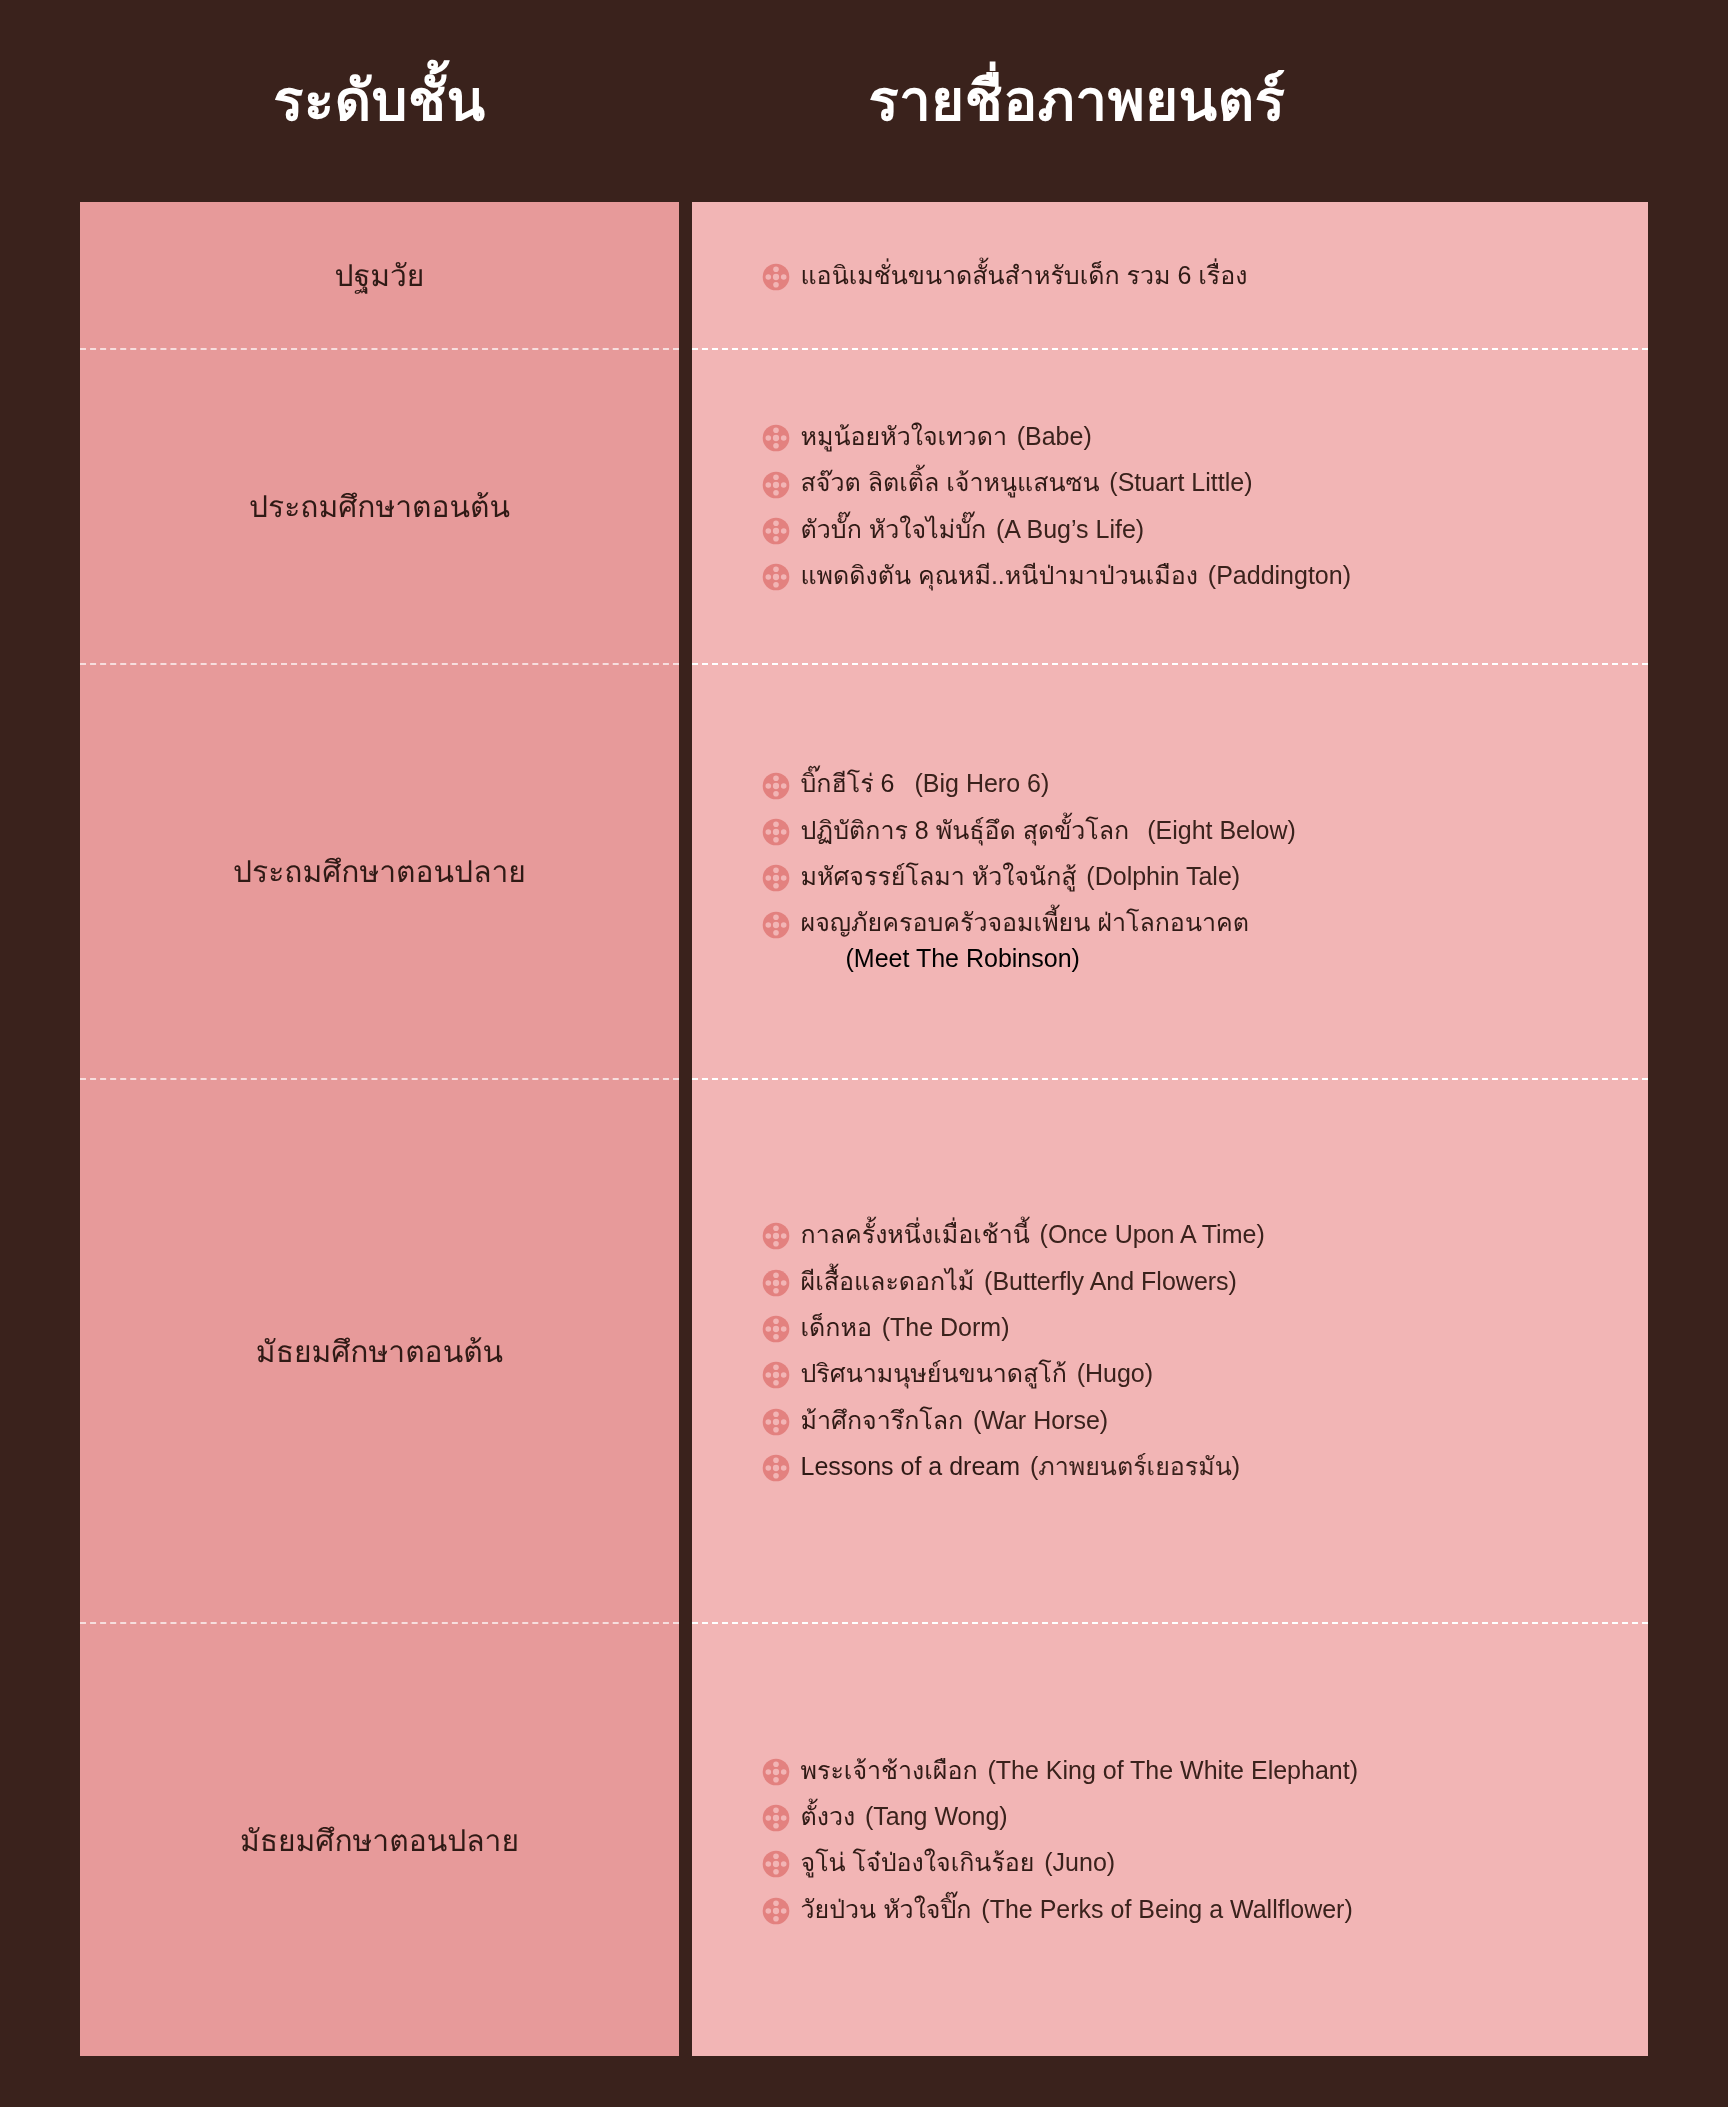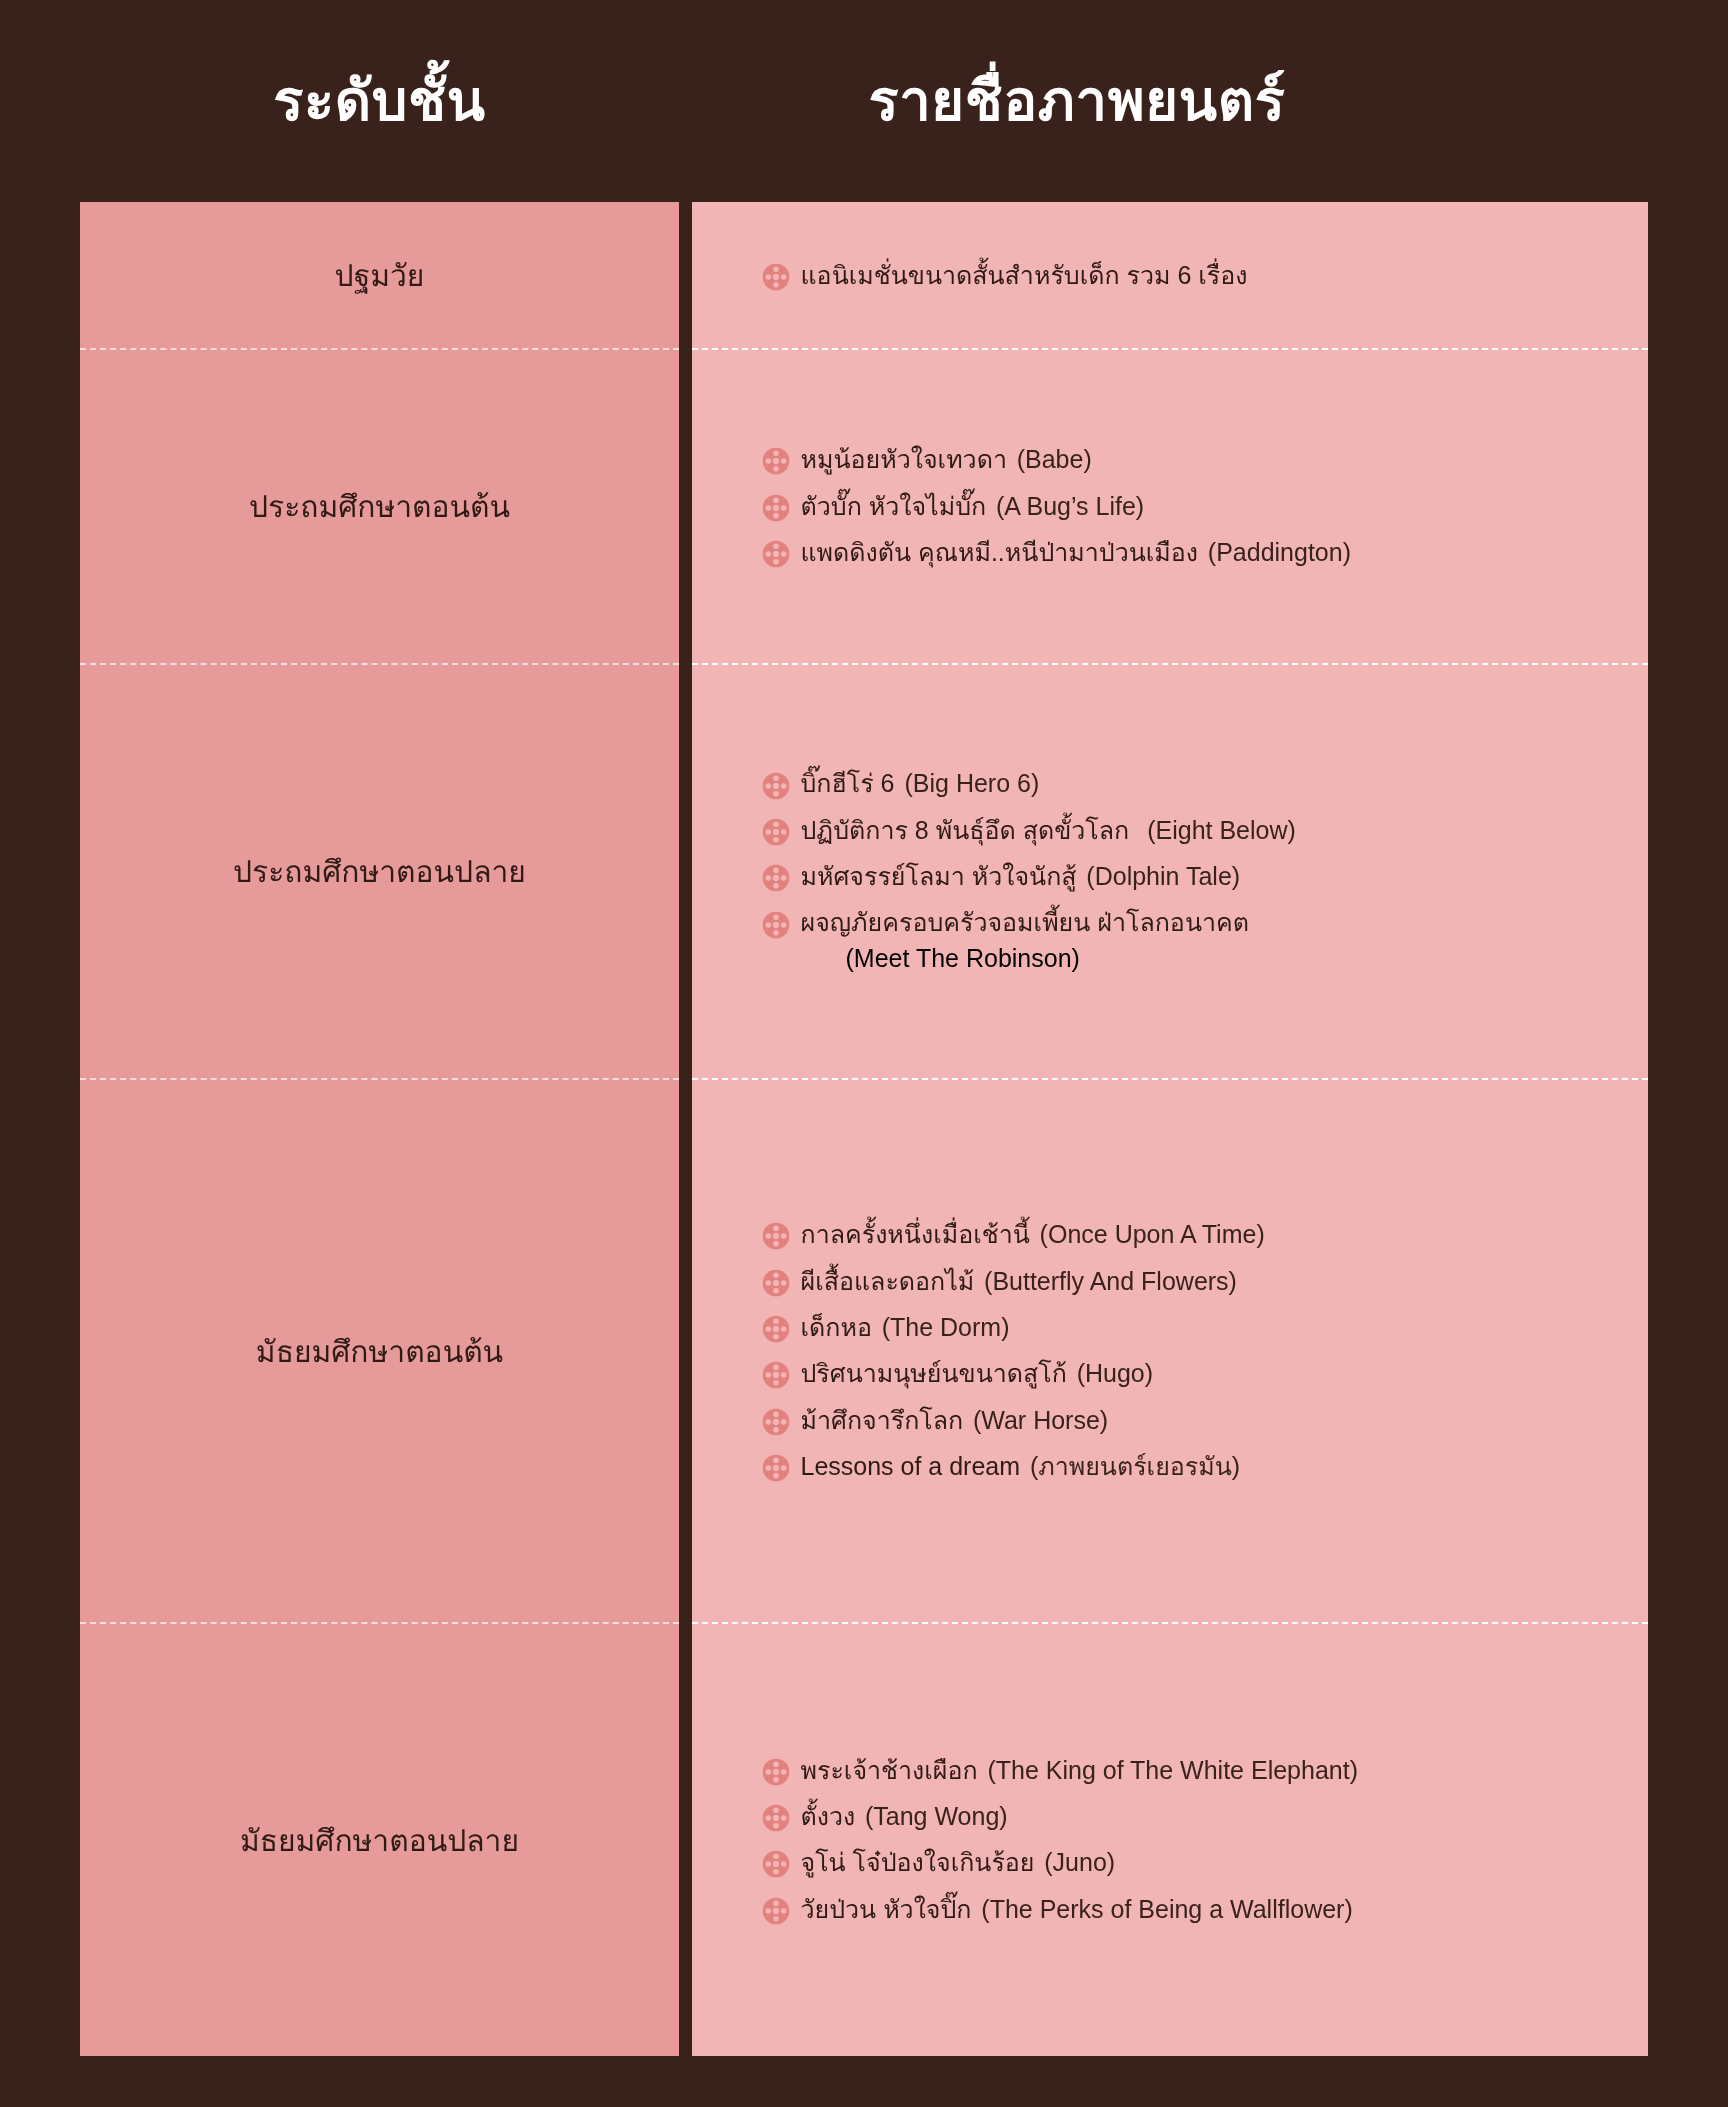--- a/index.html
+++ b/index.html
@@ -192,20 +192,34 @@
           <span class="reel">
             <svg width="28" height="28" viewBox="0 0 40 40">
                 <circle cx="20" cy="20" r="19" fill="#e3817f"></circle>
                 <circle cx="20" cy="20" r="4.5" fill="#f2b5b5"></circle>
                 <circle cx="20" cy="9" r="4" fill="#f2b5b5"></circle>
                 <circle cx="20" cy="31" r="4" fill="#f2b5b5"></circle>
                 <circle cx="9" cy="20" r="4" fill="#f2b5b5"></circle>
                 <circle cx="31" cy="20" r="4" fill="#f2b5b5"></circle>
               </svg>
           </span>
+          <span class="item-text">สจ๊วต ลิตเติ้ล เจ้าหนูแสนซน</span>
+          <span class="eng" style="margin-left:9.8px;align-self:center;">(Stuart Little)</span>
+        </div>
+        <div class="item">
+          <span class="reel">
+            <svg width="28" height="28" viewBox="0 0 40 40">
+                <circle cx="20" cy="20" r="19" fill="#e3817f"></circle>
+                <circle cx="20" cy="20" r="4.5" fill="#f2b5b5"></circle>
+                <circle cx="20" cy="9" r="4" fill="#f2b5b5"></circle>
+                <circle cx="20" cy="31" r="4" fill="#f2b5b5"></circle>
+                <circle cx="9" cy="20" r="4" fill="#f2b5b5"></circle>
+                <circle cx="31" cy="20" r="4" fill="#f2b5b5"></circle>
+              </svg>
+          </span>
           <span class="item-text">ตัวบั๊ก หัวใจไม่บั๊ก</span>
           <span class="eng" style="margin-left:9.8px;align-self:center;">(A Bug’s Life)</span>
         </div>
         <div class="item">
           <span class="reel">
             <svg width="28" height="28" viewBox="0 0 40 40">
                 <circle cx="20" cy="20" r="19" fill="#e3817f"></circle>
                 <circle cx="20" cy="20" r="4.5" fill="#f2b5b5"></circle>
                 <circle cx="20" cy="9" r="4" fill="#f2b5b5"></circle>
                 <circle cx="20" cy="31" r="4" fill="#f2b5b5"></circle>
@@ -224,21 +238,21 @@
             <svg width="28" height="28" viewBox="0 0 40 40">
                 <circle cx="20" cy="20" r="19" fill="#e3817f"></circle>
                 <circle cx="20" cy="20" r="4.5" fill="#f2b5b5"></circle>
                 <circle cx="20" cy="9" r="4" fill="#f2b5b5"></circle>
                 <circle cx="20" cy="31" r="4" fill="#f2b5b5"></circle>
                 <circle cx="9" cy="20" r="4" fill="#f2b5b5"></circle>
                 <circle cx="31" cy="20" r="4" fill="#f2b5b5"></circle>
               </svg>
           </span>
           <span class="item-text">บิ๊กฮีโร่ 6</span>
-          <span class="eng" style="margin-left:10px;align-self:center;">(Big Hero 6)</span>
+          <span class="eng" style="margin-left:20px;align-self:center;">(Big Hero 6)</span>
         </div>
         <div class="item">
           <span class="reel">
             <svg width="28" height="28" viewBox="0 0 40 40">
                 <circle cx="20" cy="20" r="19" fill="#e3817f"></circle>
                 <circle cx="20" cy="20" r="4.5" fill="#f2b5b5"></circle>
                 <circle cx="20" cy="9" r="4" fill="#f2b5b5"></circle>
                 <circle cx="20" cy="31" r="4" fill="#f2b5b5"></circle>
                 <circle cx="9" cy="20" r="4" fill="#f2b5b5"></circle>
                 <circle cx="31" cy="20" r="4" fill="#f2b5b5"></circle>

